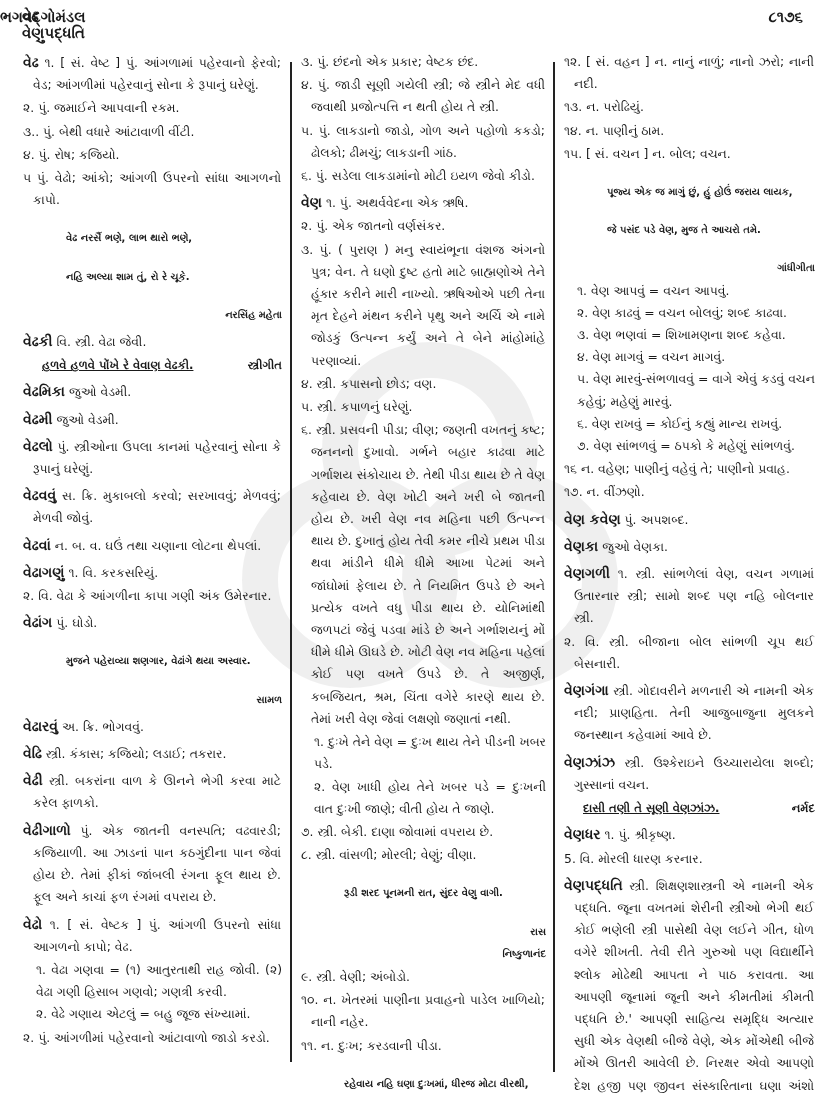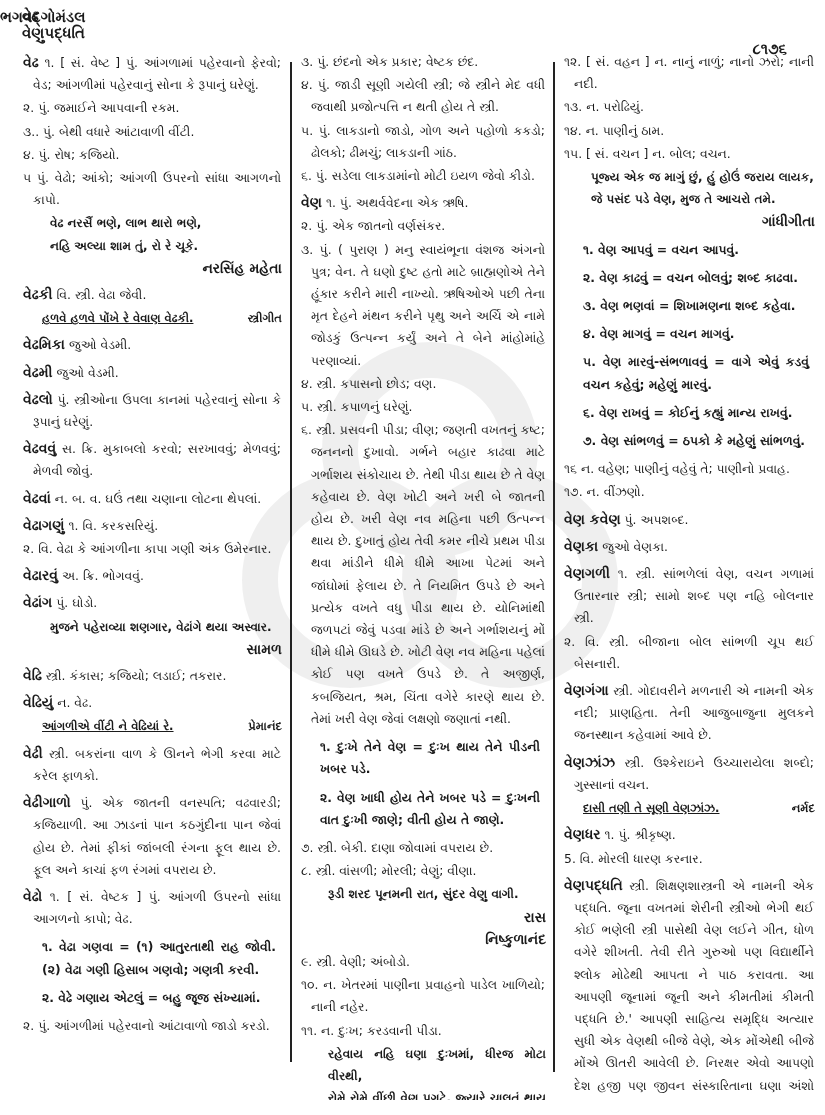--- a/index.html
+++ b/index.html
@@ -11,39 +11,39 @@
   }
   .watermark {
     position: absolute; left: 230px; top: 330px; width: 400px; height: 400px;
     pointer-events: none; opacity: 0.06;
   }
   .header {
     position: absolute; left: 0; top: 0; width: 825px; height: 44px;
   }
   .hdr-left { position: absolute; left: 22px; top: 8px; font-size: 15px; font-weight: bold; line-height: 17px; }
   .hdr-center { position: absolute; left: 0; width: 825px; top: 8px; text-align: left; font-size: 15px; font-weight: bold; }
-  .hdr-right { position: absolute; right: 38px; top: 8px; font-size: 15px; font-weight: bold; margin-top: 32px; }
+  .hdr-right { position: absolute; right: 22px; top: 8px; font-size: 15px; font-weight: bold; }
   .col {
     position: absolute; top: 50px; height: 1050px; overflow: hidden;
     font-size: 12.4px; line-height: 22.2px;
   }
   .col1 { left: 22px; width: 260px; }
   .col2 { left: 300px; width: 246px; }
   .col3 { left: 563px; width: 252px; }
   .divider {
     position: absolute; top: 62px; width: 1.5px; background: #222;
   }
   .div1 { left: 290px; height: 1000px; }
   .div2 { left: 553px; height: 1010px; }
   .entry { margin: 0 0 4px 0; text-align: justify; }
   .hw { font-weight: bold; font-size: 14px; }
   .sense { padding-left: 10px; text-indent: -10px; margin: 1px; text-align: justify; }
-  .sub { padding-left: 14px; margin: 6px; text-align: justify; font-weight: bold; }
-  .quote { font-size: 12px; font-weight: bold; padding-left: 28px; margin: 0; }
-  .attr { text-align: right; font-size: 14px; font-weight: bold; margin: 0; }
+  .sub { padding-left: 14px; margin: 0; text-align: justify; }
+  .quote { font-size: 10px; font-weight: bold; padding-left: 28px; margin: 16px; }
+  .attr { text-align: right; font-size: 10px; font-weight: bold; margin: 0; }
   .quote-inline { font-size: 11.6px; font-weight: bold; padding-left: 20px; margin: 0; text-decoration: underline; }
   .quote-inline .attr-inline { float: right; }
 </style>
 </head>
 <body>
 
 <svg class="watermark" viewBox="0 0 200 200">
   <g fill="none" stroke="#000" stroke-width="18">
     <circle cx="100" cy="60" r="45"></circle>
     <circle cx="60" cy="125" r="45"></circle>
@@ -91,33 +91,29 @@
       <p class="sense"><span class="hw">વેઢવવું</span> <span>સ. ક્રિ. મુકાબલો કરવો; સરખાવવું; મેળવવું; મેળવી જોવું.</span></p>
     </div>
     <div class="entry">
       <p class="sense"><span class="hw">વેઢવાં</span> <span>ન. બ. વ. ઘઉં તથા ચણાના લોટના થેપલાં.</span></p>
     </div>
     <div class="entry">
       <p class="sense"><span class="hw">વેઢાગણું</span> <span>૧. વિ. કરકસરિયું.</span></p>
       <p class="sense">૨. વિ. વેઢા કે આંગળીના કાપા ગણી અંક ઉમેરનાર.</p>
     </div>
     <div class="entry">
-      <p class="sense"><span class="hw">વેઢારવું</span> <span>અ. ક્રિ. ભોગવવું.</span></p>
-    </div>
-    <div class="entry">
       <p class="sense"><span class="hw">વેઢાંગ</span> <span>પું. ઘોડો.</span></p>
       <p class="quote">મુજને પહેરાવ્યા શણગાર, વેઢાંગે થયા અસ્વાર.</p>
       <p class="attr">સામળ</p>
     </div>
     <div class="entry">
-      <p class="sense"><span class="hw">વેઢિ</span> <span>સ્ત્રી. કંકાસ; કજિયો; લડાઈ; તકરાર.</span></p>
+      <p class="sense"><span class="hw">વેઢારવું</span> <span>અ. ક્રિ. ભોગવવું.</span></p>
     </div>
     <div class="entry">
-      <p class="sense"><span class="hw">વેઢિયું</span> <span>ન. વેઢ.</span></p>
-      <p class="quote-inline"><span>આંગળીએ વીંટી ને વેઢિયાં રે.</span><span class="attr-inline">પ્રેમાનંદ</span></p>
+      <p class="sense"><span class="hw">વેઢિ</span> <span>સ્ત્રી. કંકાસ; કજિયો; લડાઈ; તકરાર.</span></p>
     </div>
     <div class="entry">
       <p class="sense"><span class="hw">વેઢી</span> <span>સ્ત્રી. બકરાંના વાળ કે ઊનને ભેગી કરવા માટે કરેલ ફાળકો.</span></p>
     </div>
     <div class="entry">
       <p class="sense"><span class="hw">વેઢીગાળો</span> <span>પું. એક જાતની વનસ્પતિ; વઢવારડી; કજિયાળી. આ ઝાડનાં પાન કઠગુંદીના પાન જેવાં હોય છે. તેમાં ફીકાં જાંબલી રંગના ફૂલ થાય છે. ફૂલ અને કાચાં ફળ રંગમાં વપરાય છે.</span></p>
     </div>
     <div class="entry">
       <p class="sense"><span class="hw">વેઢો</span> <span>૧. [ સં. વેષ્ટક ] પું. આંગળી ઉપરનો સાંધા આગળનો કાપો; વેઢ.</span></p>
       <p class="sub">૧. વેઢા ગણવા = (૧) આતુરતાથી રાહ જોવી. (૨) વેઢા ગણી હિસાબ ગણવો; ગણત્રી કરવી.</p>

